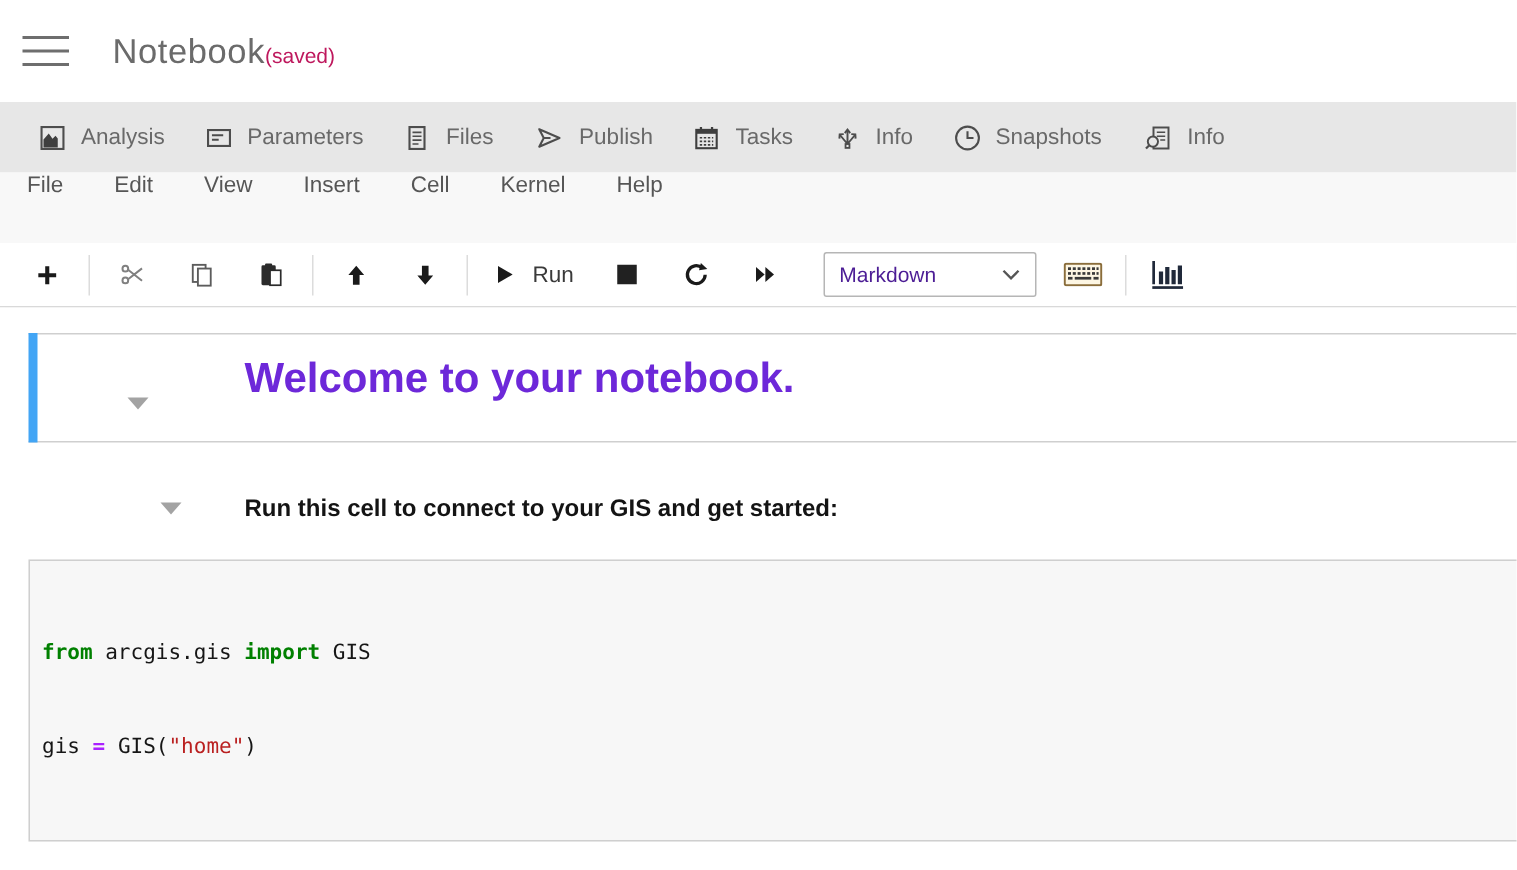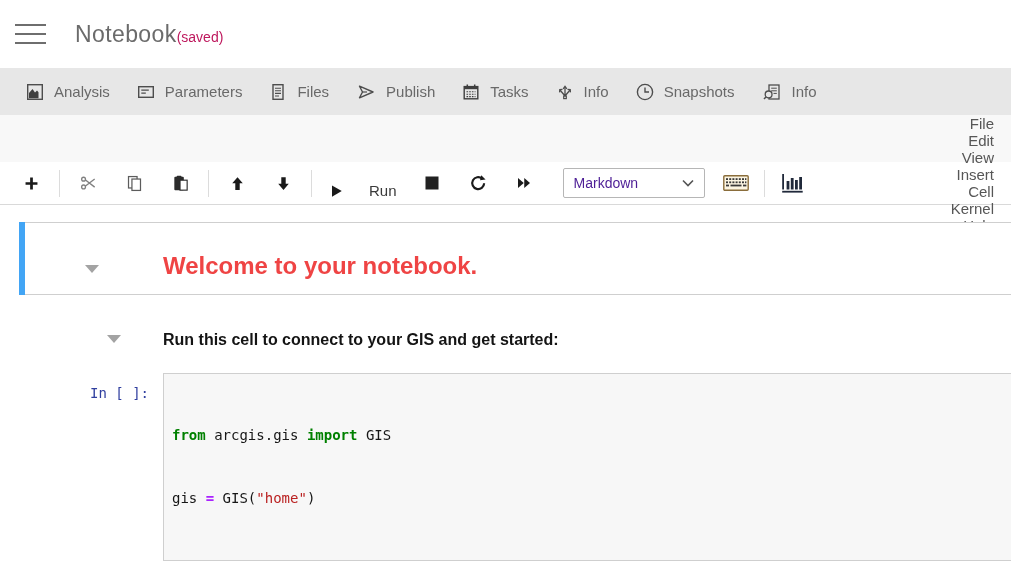--- a/index.html
+++ b/index.html
@@ -13,48 +13,48 @@
   .app-title { font-size:23px; color:#6b6b6b; margin-left:29px; letter-spacing:0.4px; }
   .app-status { font-size:14px; color:#be185d; padding-top:5px; }
 
   
   .app-toolbar { height:47px; background:#e7e7e7; display:flex; align-items:center; padding:0 12px; }
   .tb-item { display:flex; align-items:center; gap:9px; color:#696969; font-size:15px;
     padding:0 13px; height:100%; cursor:pointer; white-space:nowrap; }
   .tb-item svg { display:block; }
 
   
-  .menubar { height:47px; background:#f8f8f8; display:flex; align-items:flex-end; padding-left:18px;flex-direction:column; }
+  .menubar { height:47px; background:#f8f8f8; display:flex; align-items:flex-start; padding-left:18px; }
   .menu-item { font-size:15px; color:#565656; padding:0 17px; cursor:pointer; }
   .menu-item:first-child { padding-left:0; }
 
   
   .jtoolbar { height:43px; background:#fff; display:flex; align-items:center; padding-left:8px;
     border-bottom:1px solid #d9d9d9; box-shadow:0 2px 3px rgba(0,0,0,0.05); }
   .jbtn { width:46px; height:32px; display:flex; align-items:center; justify-content:center; cursor:pointer; }
   .jbtn svg { display:block; }
   .jsep { width:1px; height:27px; background:#dcdcdc; margin:0 5px; }
-  .run-btn { display:flex; align-items:flex-end; gap:25px; padding:0 12px; height:32px; cursor:pointer; }
+  .run-btn { display:flex; align-items:center; gap:11px; padding:0 12px; height:32px; cursor:pointer; }
   .run-label { font-size:15px; color:#3a3a3a; }
   .cell-type-select { width:142px; height:30px; border:1px solid #b6b6b6; border-radius:2px; background:#fff;
     display:flex; align-items:center; justify-content:space-between; padding:0 10px; margin-left:16px;
     font-size:14px; color:#4c1d95; cursor:pointer; }
 
   
   .notebook { padding:17px 0 0 19px; background:#fff; }
   .gutter { width:144px; flex-shrink:0; position:relative; }
   .collapse-arrow { width:0; height:0; border-left:7px solid transparent; border-right:7px solid transparent;
     border-top:8px solid #a3a3a3; cursor:pointer; position:absolute; }
 
   .cell-md-selected { height:73px; border-top:1px solid #cfcfcf; border-bottom:1px solid #cfcfcf;
     display:flex; align-items:flex-start; position:relative; margin-right:-2px; background:#fff; }
   .cell-md-selected::before { content:""; position:absolute; left:0; top:-1px; bottom:-1px; width:6px;
     background:var(--accent_blue,#42a5f5); }
   .cell-md-selected .collapse-arrow { left:66px; top:42px; }
-  .h1-text { font-size:24px; font-weight:bold; color:#ef4444; margin-top:28px; line-height:29px; }
+  .h1-text { font-size:28px; font-weight:bold; color:#6d28d9; margin-top:14px; line-height:29px; }
 
   .cell-md { display:flex; align-items:flex-start; }
   .cell-md .collapse-arrow { left:88px; top:5px; }
   .h3-text { font-size:16px; font-weight:bold; color:#141414; line-height:19px; }
   .cell-md-2 { margin-top:35px; }
 
   .cell-code { display:flex; align-items:stretch; }
   .cell-code-1 { margin-top:24px; }
   .prompt { width:144px; flex-shrink:0; text-align:right; padding:10px 14px 0 0;
     font-family:"DejaVu Sans Mono","Liberation Mono",monospace; font-size:14px;
@@ -271,20 +271,19 @@
   </div>
 
   <div class="cell-md cell-md-2">
     <div class="gutter">
       <div class="collapse-arrow"></div>
     </div>
     <div class="h3-text">Run this cell to connect to your GIS and get started:</div>
   </div>
 
   <div class="cell-code cell-code-1">
-    <div class="prompt">In [ ]:</div>
     <div class="codebox">
       <div class="codeline"><span class="kw">from</span><span> arcgis.gis </span><span class="kw">import</span><span> GIS</span></div>
       <div class="codeline"><span>gis </span><span class="op">=</span><span> GIS(</span><span class="str">"home"</span><span>)</span></div>
     </div>
   </div>
 
 </div>
 
 </body></html>

